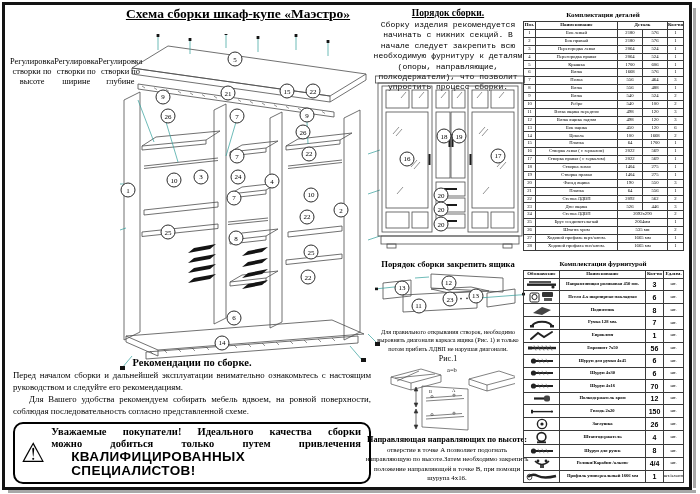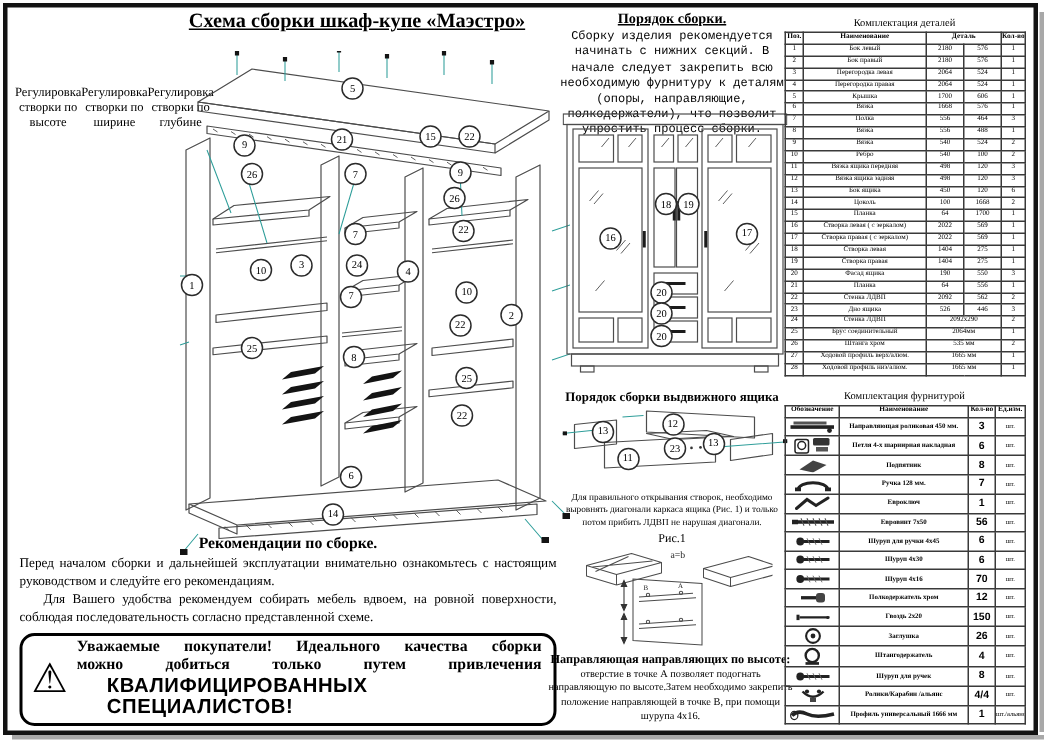--- a/index.html
+++ b/index.html
@@ -16,21 +16,21 @@
   .small-cap{font-size:8.4px;text-align:center;line-height:1.2;}
   .note{font-size:6.2px;line-height:1.35;text-align:center;}
   .callout-layer{position:absolute;left:0;top:0;right:0;bottom:0;}
   .callout{position:absolute;transform:translate(-50%,-50%);width:13px;height:13px;
     border:1px solid #2b2b2b;border-radius:50%;background:#fff;font-size:7px;
     display:flex;align-items:center;justify-content:center;z-index:3;}
   .diagram{position:absolute;}
   .diagram svg{position:absolute;left:0;top:0;}
   
   .tables{position:absolute;left:518px;top:4px;width:160px;}
-  .tbl-title{font-weight:normal;font-size:7px;text-align:center;margin:2px 0 2px 0;}
+  .tbl-title{font-weight:bold;font-size:7px;text-align:center;margin:2px 0 2px 0;}
   table{border-collapse:collapse;width:100%;table-layout:fixed;}
   th,td{border:0.5px solid #3a3a3a;font-size:4.7px;line-height:1;text-align:center;
     padding:0;height:6.9px;overflow:hidden;white-space:nowrap;}
   th{font-size:4.9px;}
   .parts col.c-pos{width:12px}.parts col.c-name{width:82px}.parts col.c-d1{width:25px}
   .parts col.c-d2{width:25px}.parts col.c-qty{width:16px}
   .hw td{height:11.6px;}
   .hw col.c-ic{width:36px}.hw col.c-nm{width:86px}.hw col.c-q{width:18px}.hw col.c-u{width:20px}
   .hw td:nth-child(2){font-weight:bold;font-size:4.6px;}
   .hw td:nth-child(3){font-weight:bold;font-size:7px;font-family:"Liberation Sans",sans-serif;}
@@ -242,21 +242,21 @@
         <span class="callout" style="left: 21.3%; top: 47%;">16</span>
         <span class="callout" style="left: 46%; top: 34.6%;">18</span>
         <span class="callout" style="left: 56%; top: 34.6%;">19</span>
         <span class="callout" style="left: 82%; top: 45.4%;">17</span>
         <span class="callout" style="left: 44%; top: 66.5%;">20</span>
         <span class="callout" style="left: 44%; top: 74.1%;">20</span>
         <span class="callout" style="left: 44%; top: 82.2%;">20</span>
       </div>
   </div>
 
-  <div class="abs h-b" style="left:364px;top:254px;width:158px;font-size:8.6px;">Порядок сборки выдвижного ящика</div>
+  <div class="abs h-b" style="left:364px;top:254px;width:158px;font-size:8.6px;">Порядок сборки закрепить ящика</div>
 
   <div class="diagram" style="left:370px;top:265px;width:150px;height:56px;">
     <svg width="150" height="56" viewBox="0 0 150 56">
       <g stroke="#4c4c4c" stroke-width="0.8" fill="none" stroke-linejoin="round">
         <path d="M56,4 L128,8 L128,22 L56,18 Z"></path>
         <path d="M8,13 L36,10 L36,26 L8,29 Z"></path>
         <path d="M112,23 L140,19 L140,33 L112,37 Z"></path>
         <path d="M28,25 L102,21 L102,38 L28,42 Z"></path>
         <path d="M56,19 L96,17 L114,21 L74,23 Z"></path>
       </g>

